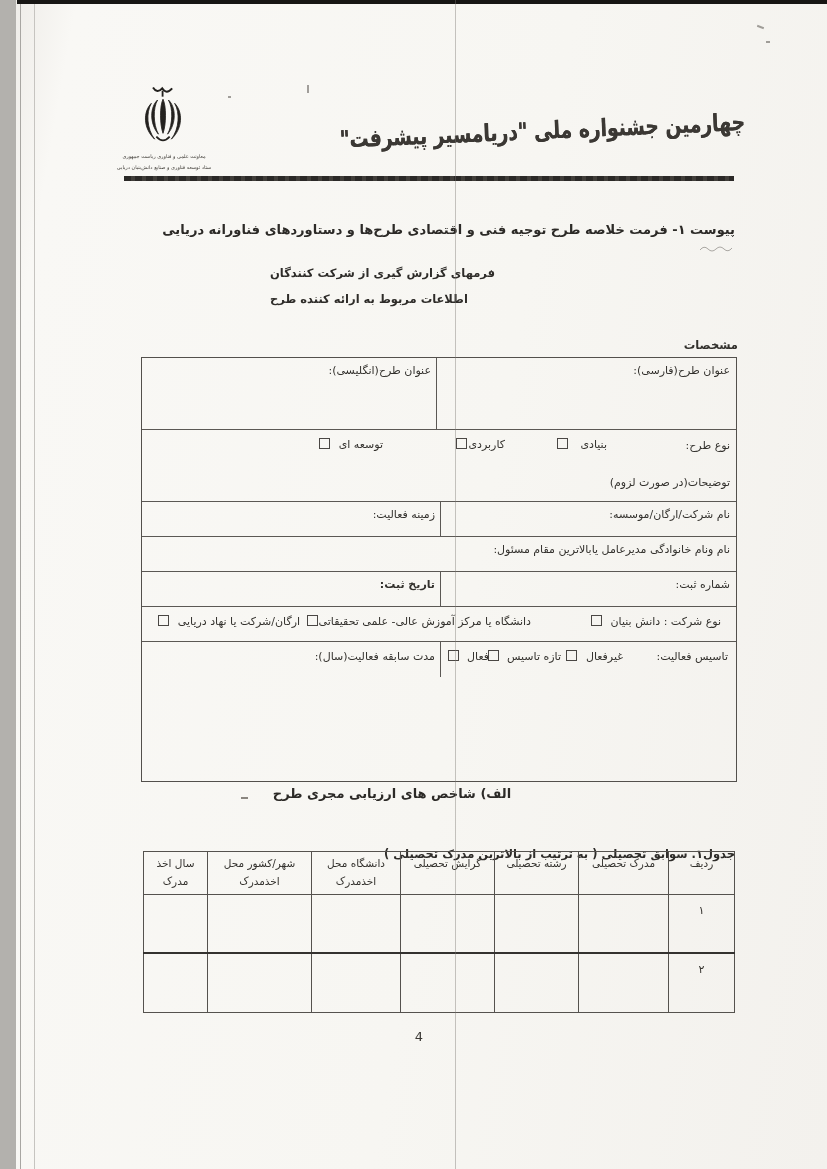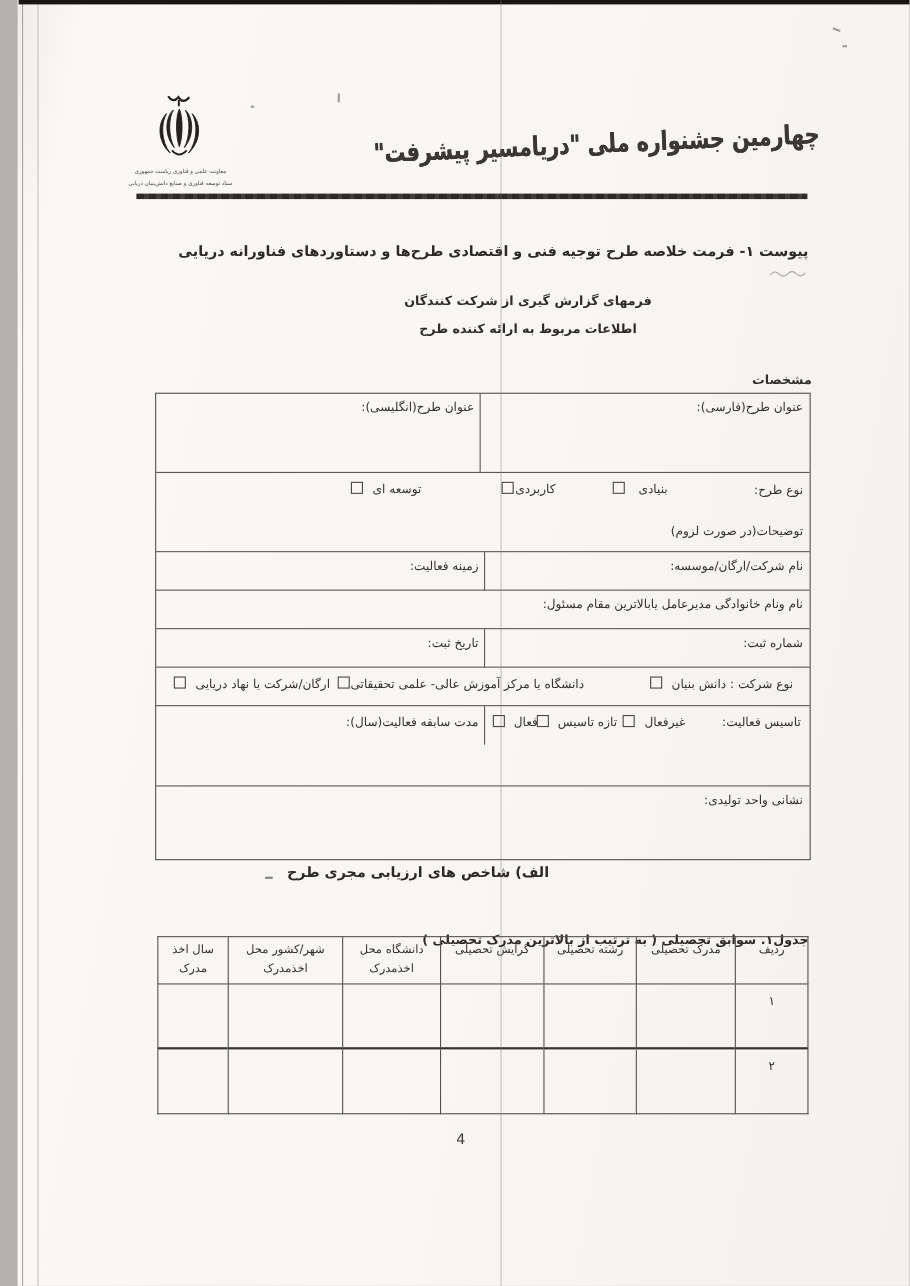--- a/index.html
+++ b/index.html
@@ -35,36 +35,36 @@
     text-shadow:.4px 0 0 #3b3834;
   }
   .header-rule{
     position:absolute;left:124px;top:176px;width:610px;height:4.5px;
     background:repeating-linear-gradient(90deg,#2b2927 0 7px,#413e3a 7px 11px);
   }
 
   
   .appendix-title{position:absolute;right:92px;top:222px;font-size:13px;font-weight:700;color:#2c2a27;white-space:nowrap;}
   .squiggle{position:absolute;right:94px;top:244px;opacity:.55;}
-  .subtitle{position:absolute;left:280px;width:400px;text-align:center;font-size:11.5px;font-weight:700;color:#2e2c29;}
+  .subtitle{position:absolute;left:270px;width:400px;text-align:left;font-size:11.5px;font-weight:700;color:#2e2c29;}
   .sub1{top:266px;} .sub2{top:292px;}
   .specs-label{position:absolute;right:89px;top:338px;font-size:11.5px;font-weight:600;color:#33312d;}
 
   
   .f-table{position:absolute;left:141px;top:357px;width:594px;height:423px;border:1.3px solid #53504c;}
   .f-row{position:absolute;left:0;right:0;border-top:1px solid #5b5854;}
   .f-row.first{border-top:none;}
   .f-lab{position:absolute;top:6px;white-space:nowrap;}
   .vdiv{position:absolute;top:0;bottom:0;width:1px;background:#5b5854;}
   .box{display:inline-block;width:9px;height:9px;border:1.1px solid #4a4744;vertical-align:-1px;margin-right:5px;background:transparent;}
   .opt{position:absolute;top:8px;white-space:nowrap;color:#33312d;font-size:11px;}
 
   
   .t1-caption{position:absolute;right:92px;top:827px;font-size:11.5px;font-weight:700;color:#2e2c29;margin-top:20px;}
-  .section-a{position:absolute;left:240px;top:786px;width:280px;text-align:center;font-size:13px;font-weight:700;color:#2c2a27;}
+  .section-a{position:absolute;left:252px;top:786px;width:280px;text-align:center;font-size:13px;font-weight:700;color:#2c2a27;}
   .dash{position:absolute;left:241px;top:797px;width:7px;height:1.5px;background:#8a8680;}
   table.edu{
     position:absolute;left:143px;top:851px;width:591px;
     border-collapse:collapse;table-layout:fixed;direction:rtl;
   }
   table.edu th,table.edu td{
     border:1px solid #55524e;font-weight:400;color:#33312d;
     vertical-align:top;text-align:center;padding:0;
   }
   table.edu th{font-size:10.5px;line-height:1.7;padding-top:3px;height:39px;}
@@ -132,42 +132,39 @@
     <span class="f-lab lbl" style="right:301px;">زمینه فعالیت:</span>
   </div>
 
   <div class="f-row" style="top:178px;height:35px;">
     <span class="f-lab lbl" style="right:6px;">نام ونام خانوادگی مدیرعامل یابالاترین مقام مسئول:</span>
   </div>
 
   <div class="f-row" style="top:213px;height:35px;">
     <span class="f-lab lbl" style="right:6px;">شماره ثبت:</span>
     <div class="vdiv" style="right:295px;"></div>
-    <span class="f-lab lbl" style="right:301px;">تاریخ ثبت:</span>
+    <span class="f-lab lbl" style="right:301px;font-weight:bold;">تاریخ ثبت:</span>
   </div>
 
   <div class="f-row" style="top:248px;height:35px;">
     <span class="opt" style="right:15px;"><span>نوع شرکت : دانش بنیان</span>&nbsp;<span class="box"></span></span>
     <span class="opt" style="right:205px;"><span>دانشگاه یا مرکز آموزش عالی- علمی تحقیقاتی</span><span class="box" style="margin-right:1px;"></span></span>
     <span class="opt" style="right:436px;"><span>ارگان/شرکت یا نهاد دریایی</span>&nbsp;<span class="box"></span></span>
   </div>
 
   <div class="f-row" style="top:283px;height:35px;">
     <span class="f-lab lbl" style="right:8px;top:8px;">تاسیس فعالیت:</span>
     <span class="opt" style="right:113px;"><span>غیرفعال</span>&nbsp;<span class="box"></span></span>
     <span class="opt" style="right:175px;"><span>تازه تاسیس</span>&nbsp;<span class="box"></span></span>
     <span class="opt" style="right:247px;"><span>فعال</span>&nbsp;<span class="box"></span></span>
     <div class="vdiv" style="right:295px;"></div>
     <span class="f-lab lbl" style="right:301px;top:8px;">مدت سابقه فعالیت(سال):</span>
   </div>
 
 
-  <div class="f-row" style="top:356px;height:32px;">
-    <span class="f-lab lbl" style="right:6px;">نشانی واحد تولیدی:</span>
-  </div>
 
 </div>
 
 <div class="dash"></div>
 <div class="section-a rtl">الف) شاخص های ارزیابی مجری طرح</div>
 <div class="t1-caption rtl">جدول۱. سوابق تحصیلی ( به ترتیب از بالاترین مدرک تحصیلی )</div>
 
 <table class="edu">
   <colgroup>
     <col style="width:66px">

